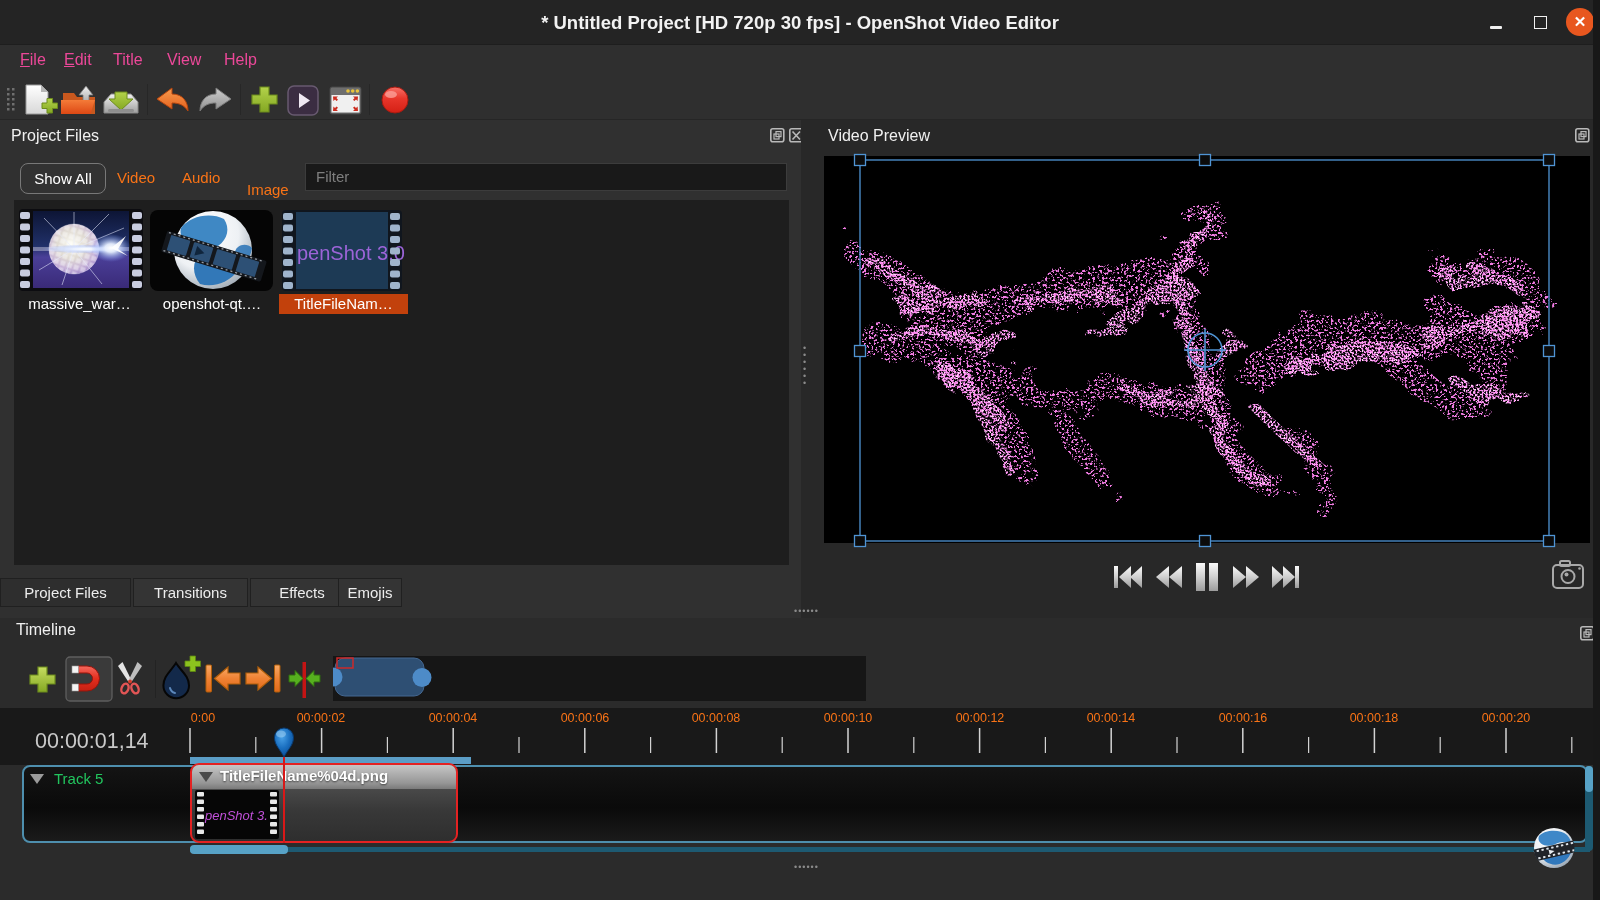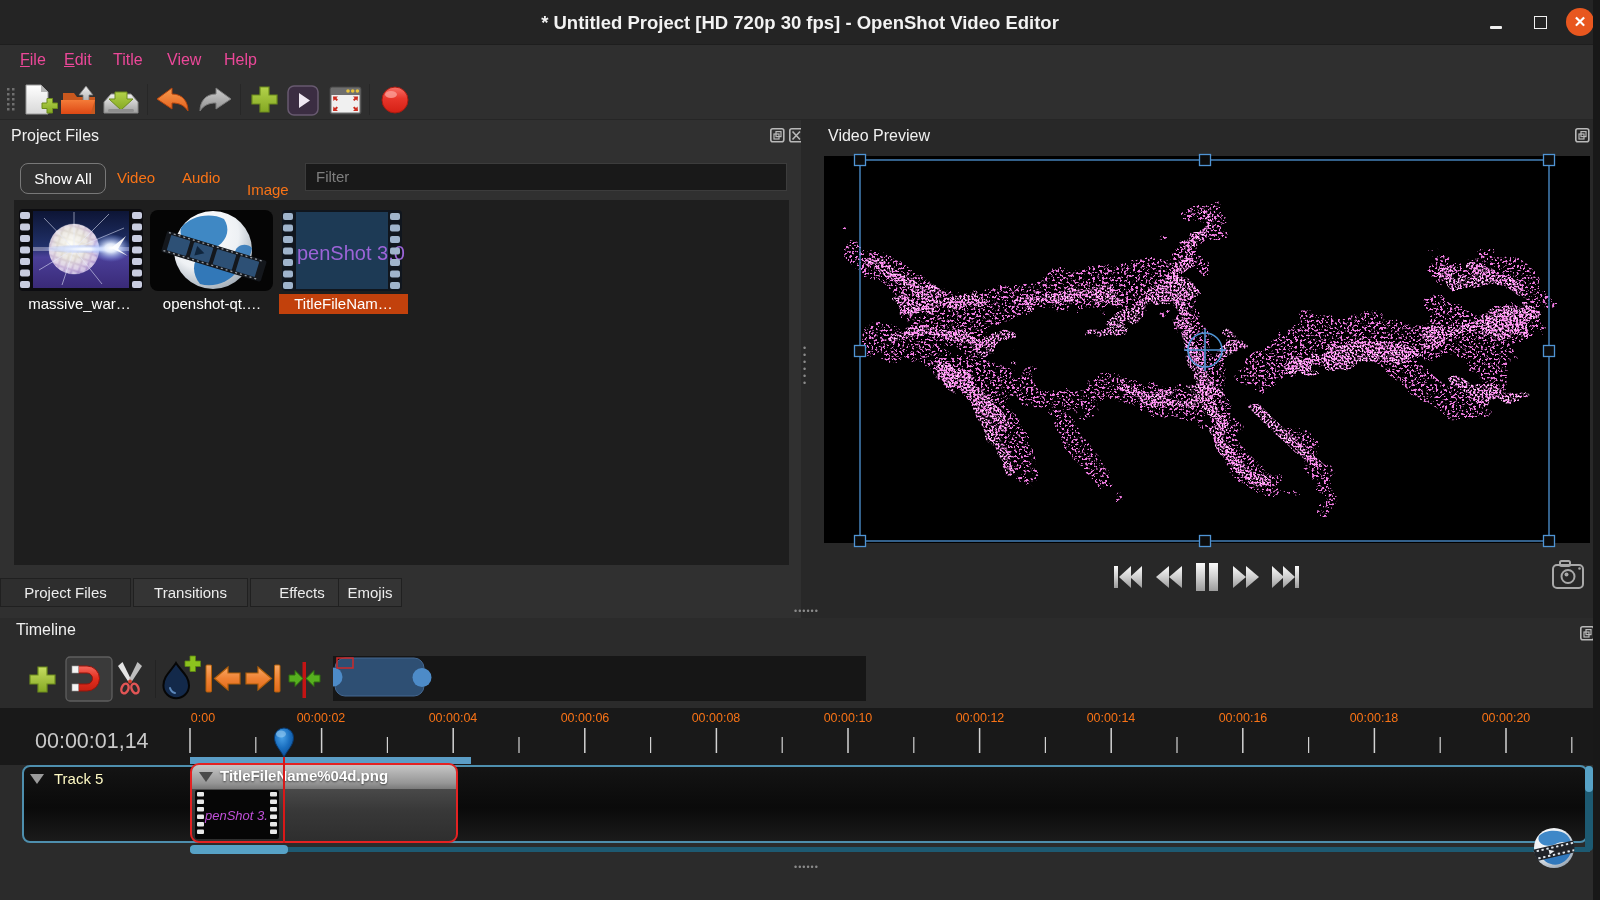--- a/index.html
+++ b/index.html
@@ -32,21 +32,21 @@
     box-sizing:border-box;color:#ededed;font-size:15px;text-align:center;line-height:27px;}
   
   #videoblack{left:824px;top:156px;width:766px;height:387px;background:#000;overflow:hidden;}
   
   #tl-toolbar{left:0;top:648px;width:1600px;height:60px;}
   #ruler{left:0;top:708px;width:1600px;height:57px;background:#191919;}
   #bigtime{left:35px;top:729px;width:130px;color:#c9c9c9;font-size:21.5px;}
   .rlabel{position:absolute;top:711px;width:80px;text-align:center;color:#f97316;font-size:12.5px;}
   #track{left:22px;top:765px;width:1566px;height:78px;border:2px solid #4e8fae;border-radius:8px;
     box-sizing:border-box;background:linear-gradient(#141414,#0a0a0a 55%,#1b1b1b);}
-  #trackname{left:54px;top:770px;color:#fef9c3;font-size:15px;}
+  #trackname{left:54px;top:770px;color:#22c55e;font-size:15px;}
   #clip{left:190px;top:763px;width:268px;height:80px;border:2px solid #e42222;border-radius:9px;
     box-sizing:border-box;background:linear-gradient(#787878,#4a4a4a 30%,#383838 60%,#2e2e2e);overflow:hidden;}
   #cliphdr{position:absolute;left:0;top:0;width:100%;height:24px;
     background:linear-gradient(#c6c6c6,#969696 75%,#7a7a7a);}
   #cliptitle{position:absolute;left:28px;top:2px;color:#fff;font-size:15px;font-weight:bold;
     text-shadow:0 1px 2px rgba(0,0,0,.6);}
   #redline{left:283px;top:757px;width:2px;height:86px;background:#d81818;}
   #hscroll-groove{left:190px;top:847px;width:1400px;height:5px;background:#1d5a72;}
   #hscroll-handle{left:190px;top:845px;width:98px;height:9px;background:#57a2c6;border-radius:4px;}
   #vscroll-groove{left:1585px;top:766px;width:8px;height:85px;background:#1d5a72;border-radius:4px;}

